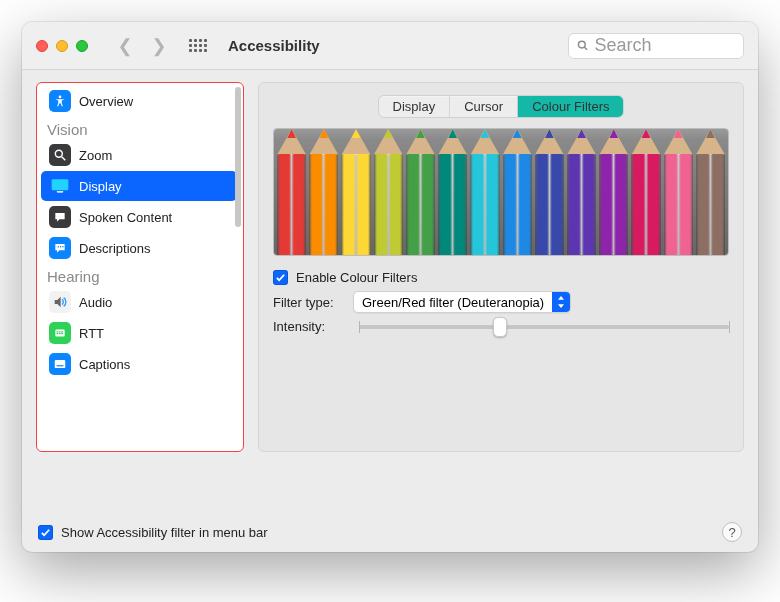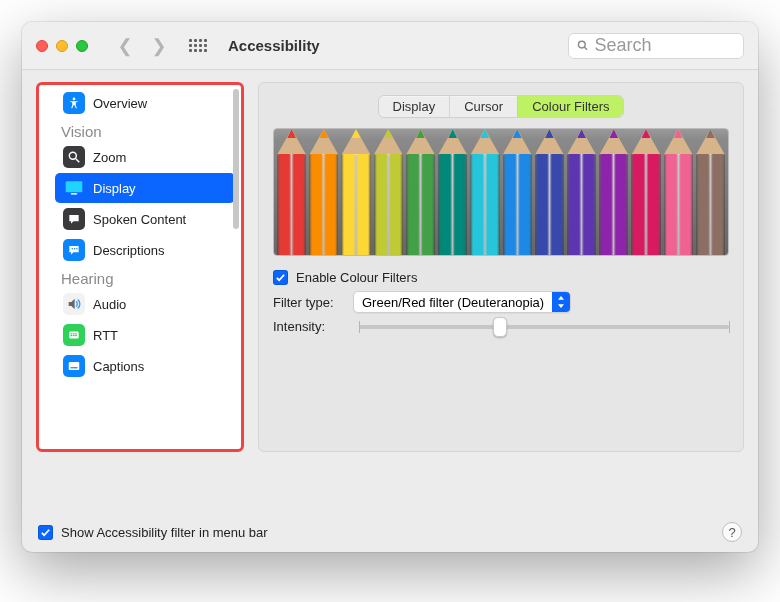--- a/index.html
+++ b/index.html
@@ -33,22 +33,22 @@
     background:#fff; border:1px solid #d8d8d8; border-radius:6px; height:26px; width:176px; padding:0 8px;}
   .search svg{ width:13px;height:13px; color:#8a8a8a;}
   .search input { border:none; outline:none; font-size:18px; width:100%; color:#333; background:transparent;}
   .search input::placeholder{color:#9a9a9a;}
 
   
   .body { flex:1; display:flex; padding:12px 14px; gap:14px; overflow:hidden;}
 
   .sidebar {
     width:208px; height:370px;
-    border:3px solid #ef4444; border-radius:6px;
-    background:#fff; padding:2px 0 2px 14px;
+    border:1px solid #ef4444; border-radius:6px;
+    background:#fff; padding:2px 0 2px 2px;
     overflow:hidden;
     position:relative;
   }
   .sidebar-scroll{
     position:absolute; right:2px; top:4px; bottom:4px; width:6px;
     background:transparent;
   }
   .sidebar-thumb{ position:absolute; top:0; width:6px; height:140px; background:#c7c7c7; border-radius:3px;}
   .sb-inner{ height:100%; overflow:hidden; }
   .sb-section{ padding:4px 8px 1px 8px; font-size:15px; color:#8a8a8a; }
@@ -82,21 +82,21 @@
   .segmented{
     display:flex; margin:0 auto 10px auto; width:fit-content;
     background:#ededed; border:1px solid #d0d0d0; border-radius:6px; overflow:hidden;
     box-shadow: inset 0 1px 0 rgba(255,255,255,.4);
   }
   .seg{
     padding:3px 14px; font-size:13px; color:#333; border-right:1px solid #d6d6d6;
     cursor:default;
   }
   .seg:last-child{border-right:none;}
-  .seg.active{ background:#bef264; box-shadow:0 0 2px rgba(0,0,0,.15);}
+  .seg.active{ background:#14b8a6; box-shadow:0 0 2px rgba(0,0,0,.15);}
 
   .pencils{
     width:100%; height:128px; border-radius:4px; overflow:hidden;
     background:linear-gradient(#9a9a9a 0%, #8a8a8a 8%, #666 100%);
     display:flex; align-items:flex-end; padding:0 3px; gap:3px;
     margin-bottom:14px; border:1px solid #bcbcbc;
   }
   .pencil{ flex:1; height:100%; position:relative;}
   .pencil .tip{
     position:absolute; top:0; left:0; right:0; height:26px;

